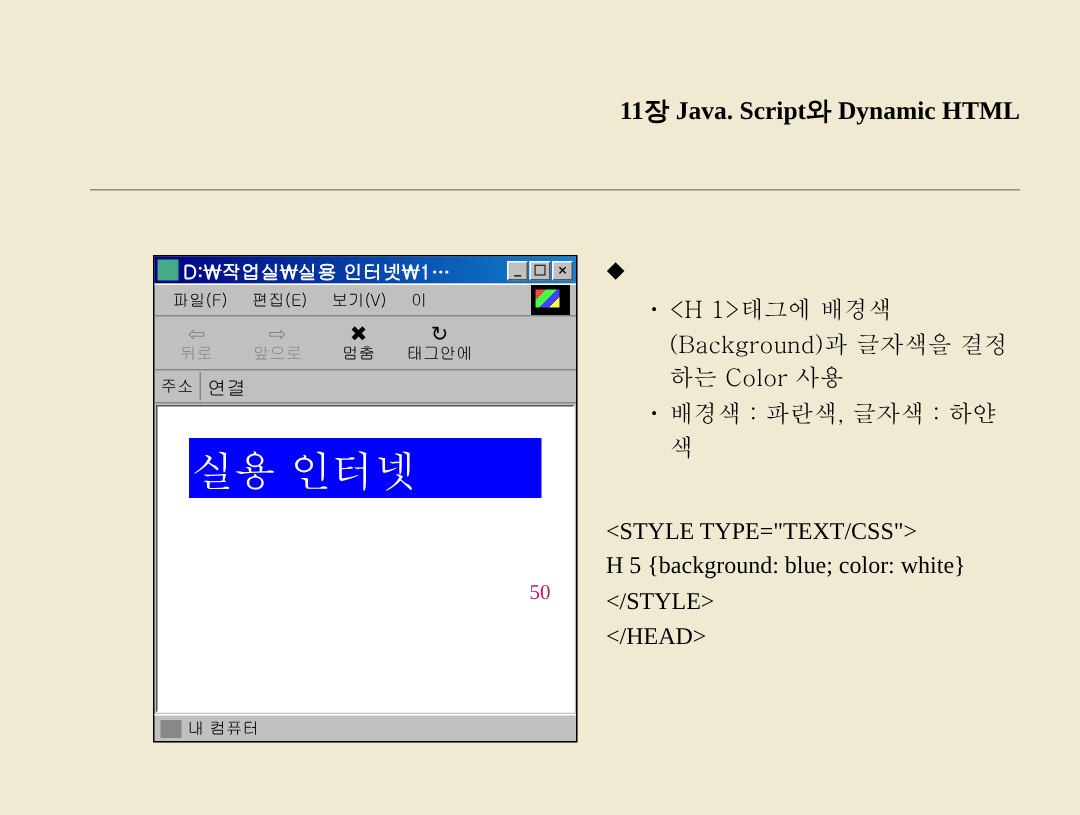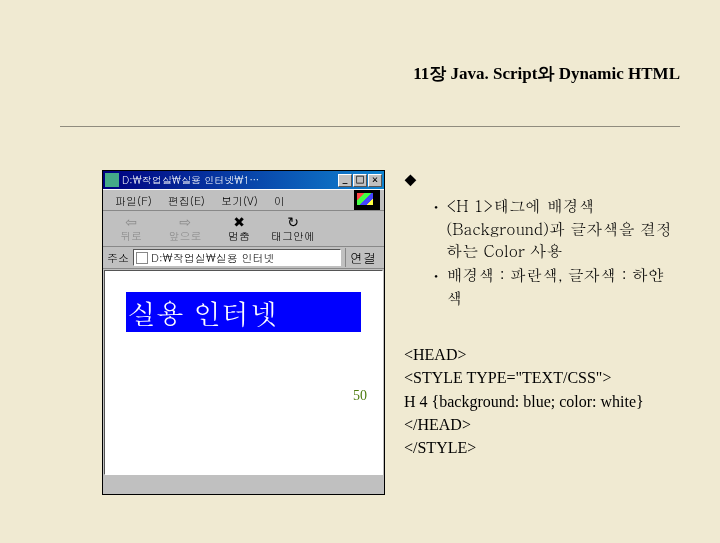--- a/index.html
+++ b/index.html
@@ -53,22 +53,22 @@
   }
   .title-bar-icon {
     width: 14px;
     height: 14px;
     background: #4a8;
     margin-right: 3px;
     display: inline-block;
   }
   .title-bar-text {
     flex: 1;
-    font-weight: normal;
-    font-size: 10px;
+    font-weight: bold;
+    font-size: 13px;
     white-space: nowrap;
     overflow: hidden;
   }
   .title-bar-controls {
     display: flex;
     gap: 1px;
   }
   .tb-btn {
     width: 14px;
     height: 13px;
@@ -236,21 +236,21 @@
     line-height: 1.45;
   }
   .page-num {
     position: absolute;
     bottom: 12px;
     left: 0;
     right: 0;
     width: 100%;
     text-align: center;
     font-size: 14px;
-    color: #4d7c0f;
+    color: #be185d;
   }
 </style>
 </head>
 <body>
 
 <div class="page">
 
   <div class="chapter-title">11장 Java. Script와 Dynamic HTML</div>
   <div class="divider"></div>
 
@@ -284,49 +284,48 @@
         <span class="arrow">✖</span>
         <span>멈춤</span>
       </div>
       <div class="tool-btn">
         <span class="arrow">↻</span>
         <span>태그안에</span>
       </div>
     </div>
     <div class="addr-bar">
       <span class="addr-label">주소</span>
-      <div class="addr-input">
-        <span class="pg-icon"></span>
-        <span>D:\작업실\실용 인터넷</span>
-      </div>
       <span class="addr-go">연결</span>
     </div>
     <div class="content-area">
       <div class="h1-demo">실용 인터넷</div>
+    </div>
+    <div class="status-bar">
+      <span class="comp-icon"></span>
+      <span>내 컴퓨터</span>
     </div>
   </div>
 
   <div class="right-content">
     <div class="bullet-1">
       <span class="marker">◆</span>
     </div>
     <div class="sub-bullets">
       <div class="sub">
         <span class="dot">•</span>
         <span>&lt;H 1&gt;태그에 배경색(Background)과 글자색을 결정하는 Color 사용</span>
       </div>
       <div class="sub">
         <span class="dot">•</span>
         <span>배경색 : 파란색, 글자색 : 하얀색</span>
       </div>
     </div>
     <div class="code-block">
-      <div>&lt;HEAD&gt;</div>
       <div>&lt;STYLE TYPE="TEXT/CSS"&gt;</div>
-      <div>H 4 {background: blue; color: white}</div>
+      <div>H 5 {background: blue; color: white}</div>
+      <div>&lt;/STYLE&gt;</div>
       <div>&lt;/HEAD&gt;</div>
-      <div>&lt;/STYLE&gt;</div>
     </div>
   </div>
 
   <div class="page-num">50</div>
 
 </div>
 
 </body></html>

